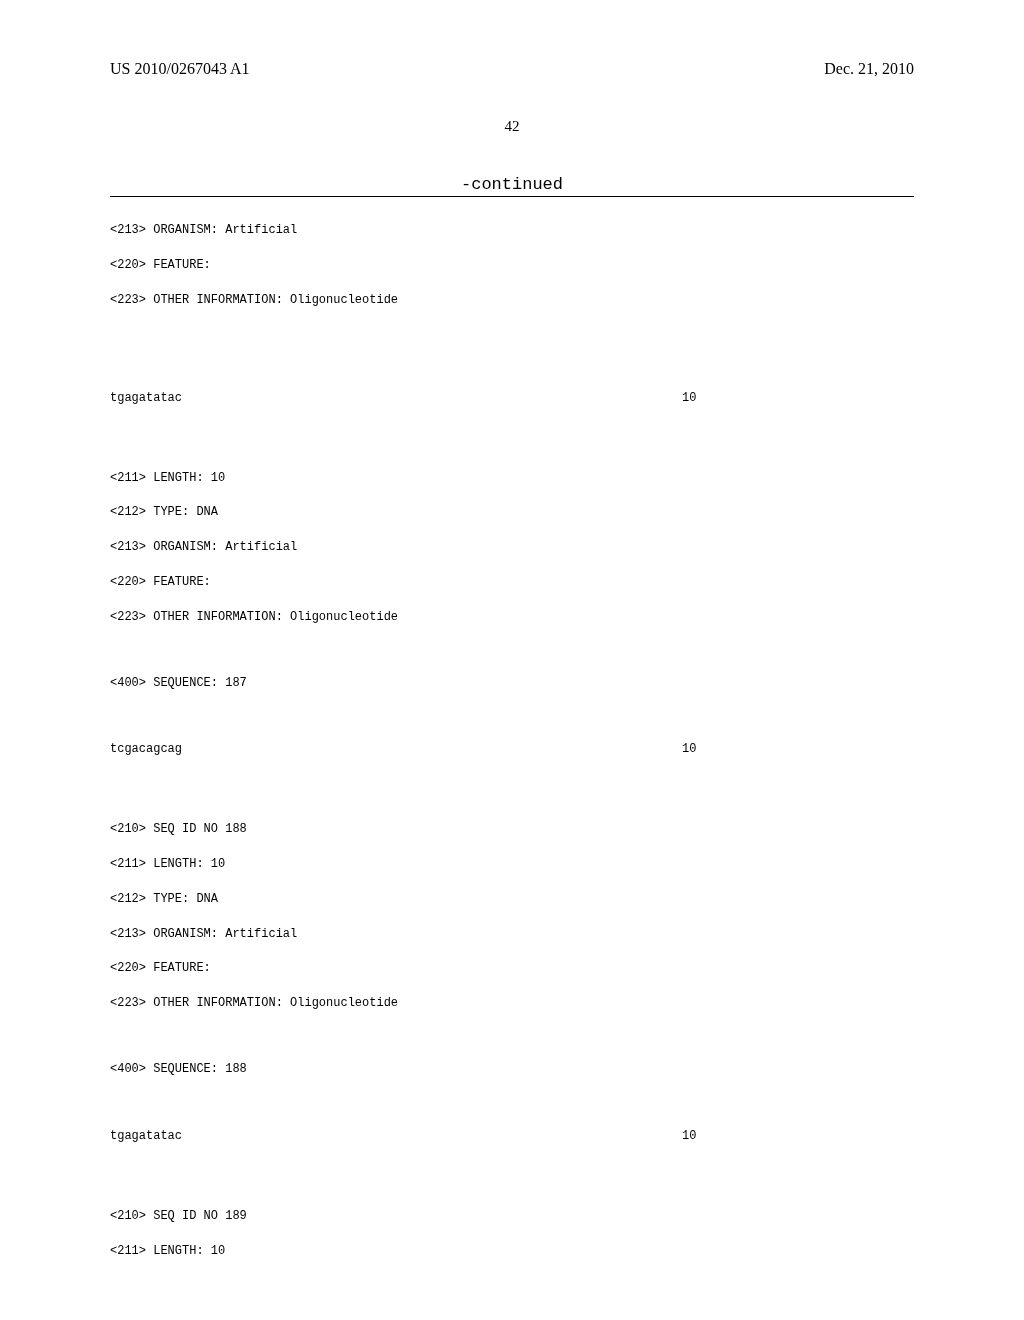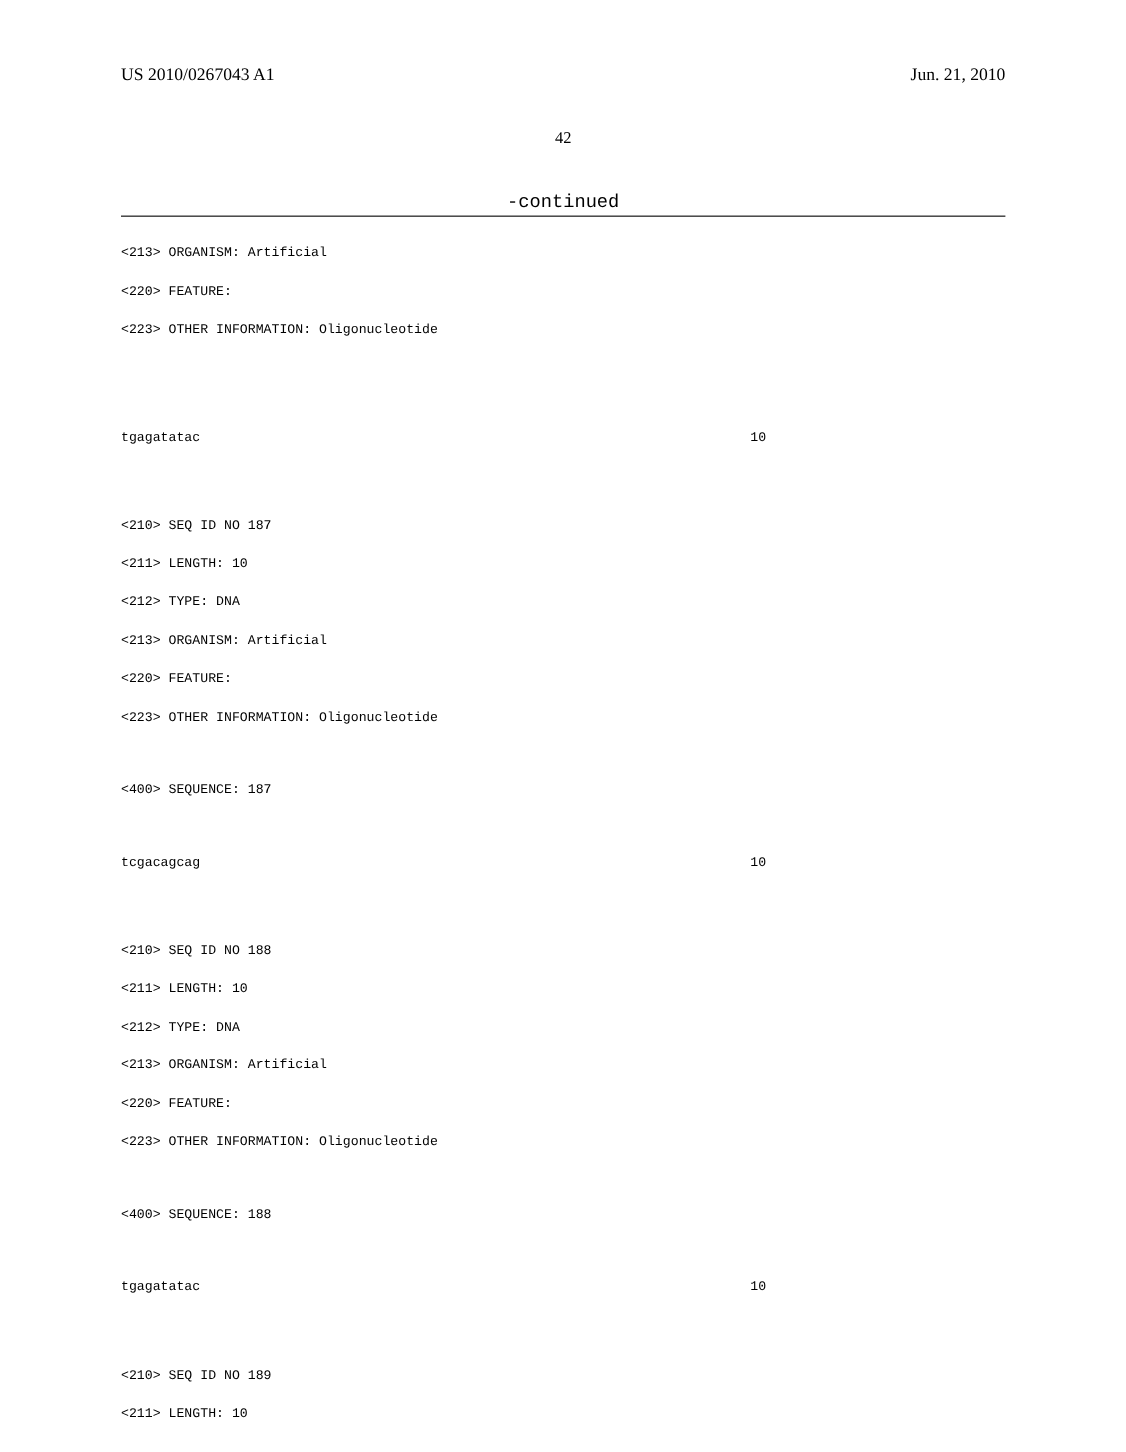--- a/index.html
+++ b/index.html
@@ -74,37 +74,36 @@
     height: 28px;
   }
 </style>
 </head>
 <body>
 
 <div class="page">
 
   <div class="header">
     <div class="header-left">US 2010/0267043 A1</div>
-    <div class="header-right">Jun. 21, 2010</div>
+    <div class="header-right">Dec. 21, 2010</div>
   </div>
 
   <div class="page-number">42</div>
 
   <div class="continued">-continued</div>
   <hr class="hr-line">
 
   <div class="seq-content">
 <span class="seq-line">&lt;213&gt; ORGANISM: Artificial</span>
 <span class="seq-line">&lt;220&gt; FEATURE:</span>
 <span class="seq-line">&lt;223&gt; OTHER INFORMATION: Oligonucleotide</span>
 <div class="spacer"></div>
 <div class="spacer"></div>
 <div class="seq-row"><span class="seq-left">tgagatatac</span><span class="seq-right">10</span></div>
 <div class="spacer-lg"></div>
-<span class="seq-line">&lt;210&gt; SEQ ID NO 187</span>
 <span class="seq-line">&lt;211&gt; LENGTH: 10</span>
 <span class="seq-line">&lt;212&gt; TYPE: DNA</span>
 <span class="seq-line">&lt;213&gt; ORGANISM: Artificial</span>
 <span class="seq-line">&lt;220&gt; FEATURE:</span>
 <span class="seq-line">&lt;223&gt; OTHER INFORMATION: Oligonucleotide</span>
 <div class="spacer"></div>
 <span class="seq-line">&lt;400&gt; SEQUENCE: 187</span>
 <div class="spacer"></div>
 <div class="seq-row"><span class="seq-left">tcgacagcag</span><span class="seq-right">10</span></div>
 <div class="spacer-lg"></div>

